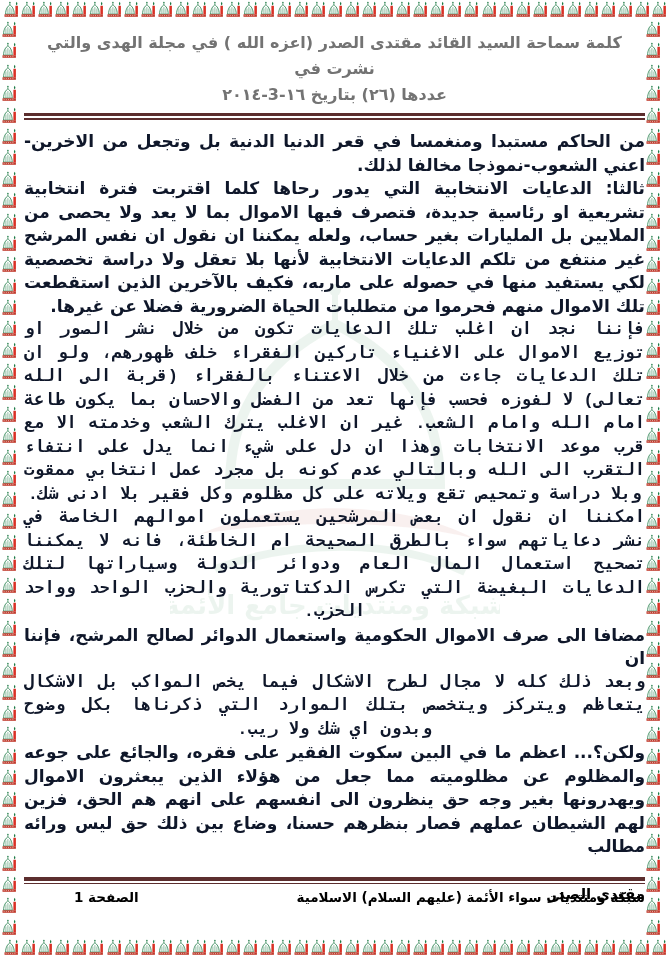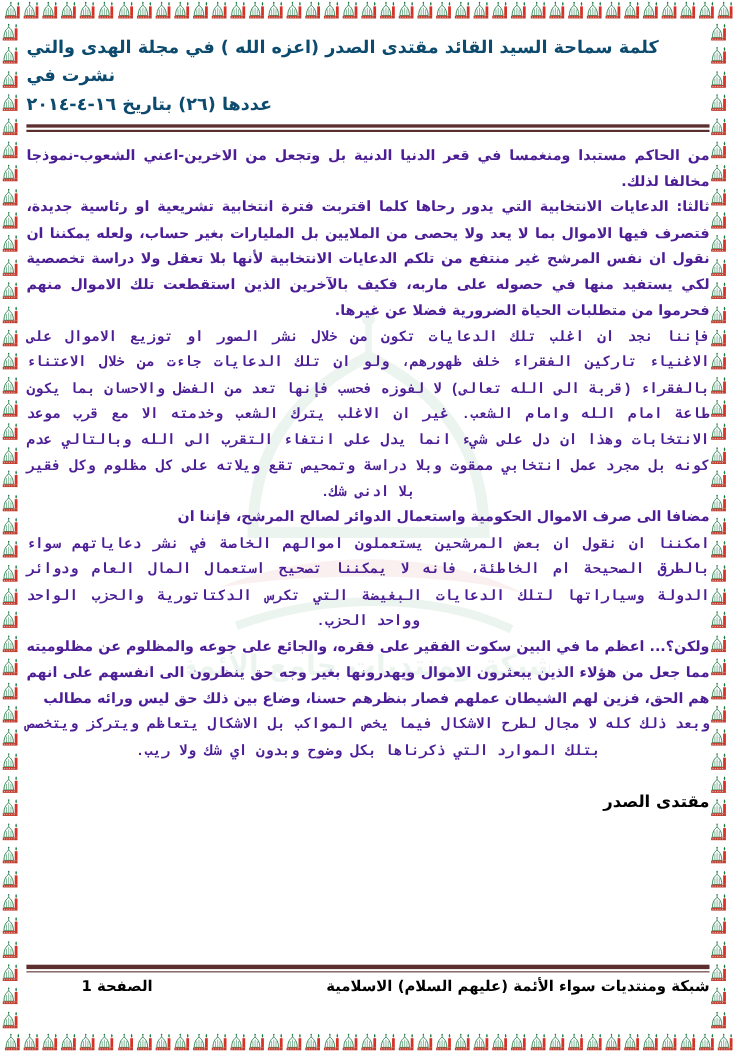--- a/index.html
+++ b/index.html
@@ -29,38 +29,38 @@
   .watermark{
     position:absolute;top:284px;left:170px;width:330px;height:360px;
     opacity:0.16;pointer-events:none;z-index:0;
   }
   
   .content{
     position:absolute;top:17px;left:24px;right:26px;z-index:1;
   }
   .title{
     margin-top:13px;
-    text-align:left;
+    text-align:center;
     font-weight:700;
     font-size:16px;
     line-height:26px;
-    color:#0c4a6e;
+    color:#737373;
   }
   .rule{
     height:2px;
     border-top:3px solid var(--rule-color,#5c2e2e);
     border-bottom:2px solid var(--rule-color,#5c2e2e);
   }
   .header-rule{margin:5px 0 10px 0;}
   .footer-rule{border-top-width:4px;border-bottom-width:1px;}
   .body-text{
     font-weight:700;
-    font-size:13px;
+    font-size:17px;
     line-height:23.5px;
-    color:#4c1d95;
+    color:#0f172a;
   }
   .para{
     margin:0;
     text-align:justify;
     text-align-last:right;
   }
   .para.center-last{text-align-last:center;font-family:Liberation Mono, monospace;}
   .signature{
     margin-top:26px;
     font-weight:700;
@@ -2228,31 +2228,31 @@
         <line x1="165" y1="40" x2="165" y2="8" stroke="#8fbf9f" stroke-width="6"></line>
         <circle cx="165" cy="6" r="6" fill="#8fbf9f"></circle>
         <path d="M30 250 C110 215 230 215 305 255 C230 235 110 237 30 250 Z" fill="#e0a8a2"></path>
         <path d="M45 285 C125 255 225 255 295 288" fill="none" stroke="#8fbf9f" stroke-width="8"></path>
         <text x="165" y="330" text-anchor="middle" font-family="DejaVu Sans, sans-serif" font-weight="700" font-size="26" fill="#8fbf9f">شبكة ومنتديات جامع الأئمة</text>
       </svg></div>
 
   <div class="content">
     <div class="title">
       <div>كلمة سماحة السيد القائد مقتدى الصدر (اعزه الله ) في مجلة الهدى والتي نشرت في</div>
-      <div>عددها (٢٦) بتاريخ ١٦-٤-٢٠١٤</div>
+      <div>عددها (٢٦) بتاريخ ١٦-3-٢٠١٤</div>
     </div>
     <div class="rule header-rule"></div>
     <div class="body-text" id="paragraphs">
         <div class="para">من الحاكم مستبدا ومنغمسا في قعر الدنيا الدنية بل وتجعل من الاخرين-اعني الشعوب-نموذجا مخالفا لذلك.</div>
         <div class="para">ثالثا: الدعايات الانتخابية التي يدور رحاها كلما اقتربت فترة انتخابية تشريعية او رئاسية جديدة، فتصرف فيها الاموال بما لا يعد ولا يحصى من الملايين بل المليارات بغير حساب، ولعله يمكننا ان نقول ان نفس المرشح غير منتفع من تلكم الدعايات الانتخابية لأنها بلا تعقل ولا دراسة تخصصية لكي يستفيد منها في حصوله على ماربه، فكيف بالآخرين الذين استقطعت تلك الاموال منهم فحرموا من متطلبات الحياة الضرورية فضلا عن غيرها.</div>
         <div class="para center-last">فإننا نجد ان اغلب تلك الدعايات تكون من خلال نشر الصور او توزيع الاموال على الاغنياء تاركين الفقراء خلف ظهورهم، ولو ان تلك الدعايات جاءت من خلال الاعتناء بالفقراء (قربة الى الله تعالى) لا لفوزه فحسب فإنها تعد من الفضل والاحسان بما يكون طاعة امام الله وامام الشعب. غير ان الاغلب يترك الشعب وخدمته الا مع قرب موعد الانتخابات وهذا ان دل على شيء انما يدل على انتفاء التقرب الى الله وبالتالي عدم كونه بل مجرد عمل انتخابي ممقوت وبلا دراسة وتمحيص تقع ويلاته على كل مظلوم وكل فقير بلا ادنى شك.</div>
+        <div class="para center-last">امكننا ان نقول ان بعض المرشحين يستعملون اموالهم الخاصة في نشر دعاياتهم سواء بالطرق الصحيحة ام الخاطئة، فانه لا يمكننا تصحيح استعمال المال العام ودوائر الدولة وسياراتها لتلك الدعايات البغيضة التي تكرس الدكتاتورية والحزب الواحد وواحد الحزب.</div>
         <div class="para">مضافا الى صرف الاموال الحكومية واستعمال الدوائر لصالح المرشح، فإننا ان</div>
-        <div class="para center-last">امكننا ان نقول ان بعض المرشحين يستعملون اموالهم الخاصة في نشر دعاياتهم سواء بالطرق الصحيحة ام الخاطئة، فانه لا يمكننا تصحيح استعمال المال العام ودوائر الدولة وسياراتها لتلك الدعايات البغيضة التي تكرس الدكتاتورية والحزب الواحد وواحد الحزب.</div>
+        <div class="para center-last">وبعد ذلك كله لا مجال لطرح الاشكال فيما يخص المواكب بل الاشكال يتعاظم ويتركز ويتخصص بتلك الموارد التي ذكرناها بكل وضوح وبدون اي شك ولا ريب.</div>
         <div class="para">ولكن؟... اعظم ما في البين سكوت الفقير على فقره، والجائع على جوعه والمظلوم عن مظلوميته مما جعل من هؤلاء الذين يبعثرون الاموال ويهدرونها بغير وجه حق ينظرون الى انفسهم على انهم هم الحق، فزين لهم الشيطان عملهم فصار بنظرهم حسنا، وضاع بين ذلك حق ليس ورائه مطالب</div>
-        <div class="para center-last">وبعد ذلك كله لا مجال لطرح الاشكال فيما يخص المواكب بل الاشكال يتعاظم ويتركز ويتخصص بتلك الموارد التي ذكرناها بكل وضوح وبدون اي شك ولا ريب.</div>
       </div>
     <div class="signature">مقتدى الصدر</div>
   </div>
 
   <div class="footer-area">
     <div class="rule footer-rule"></div>
     <div class="footer-row">
       <div>شبكة ومنتديات سواء الأئمة (عليهم السلام) الاسلامية</div>
       <div>الصفحة 1</div>
     </div>

